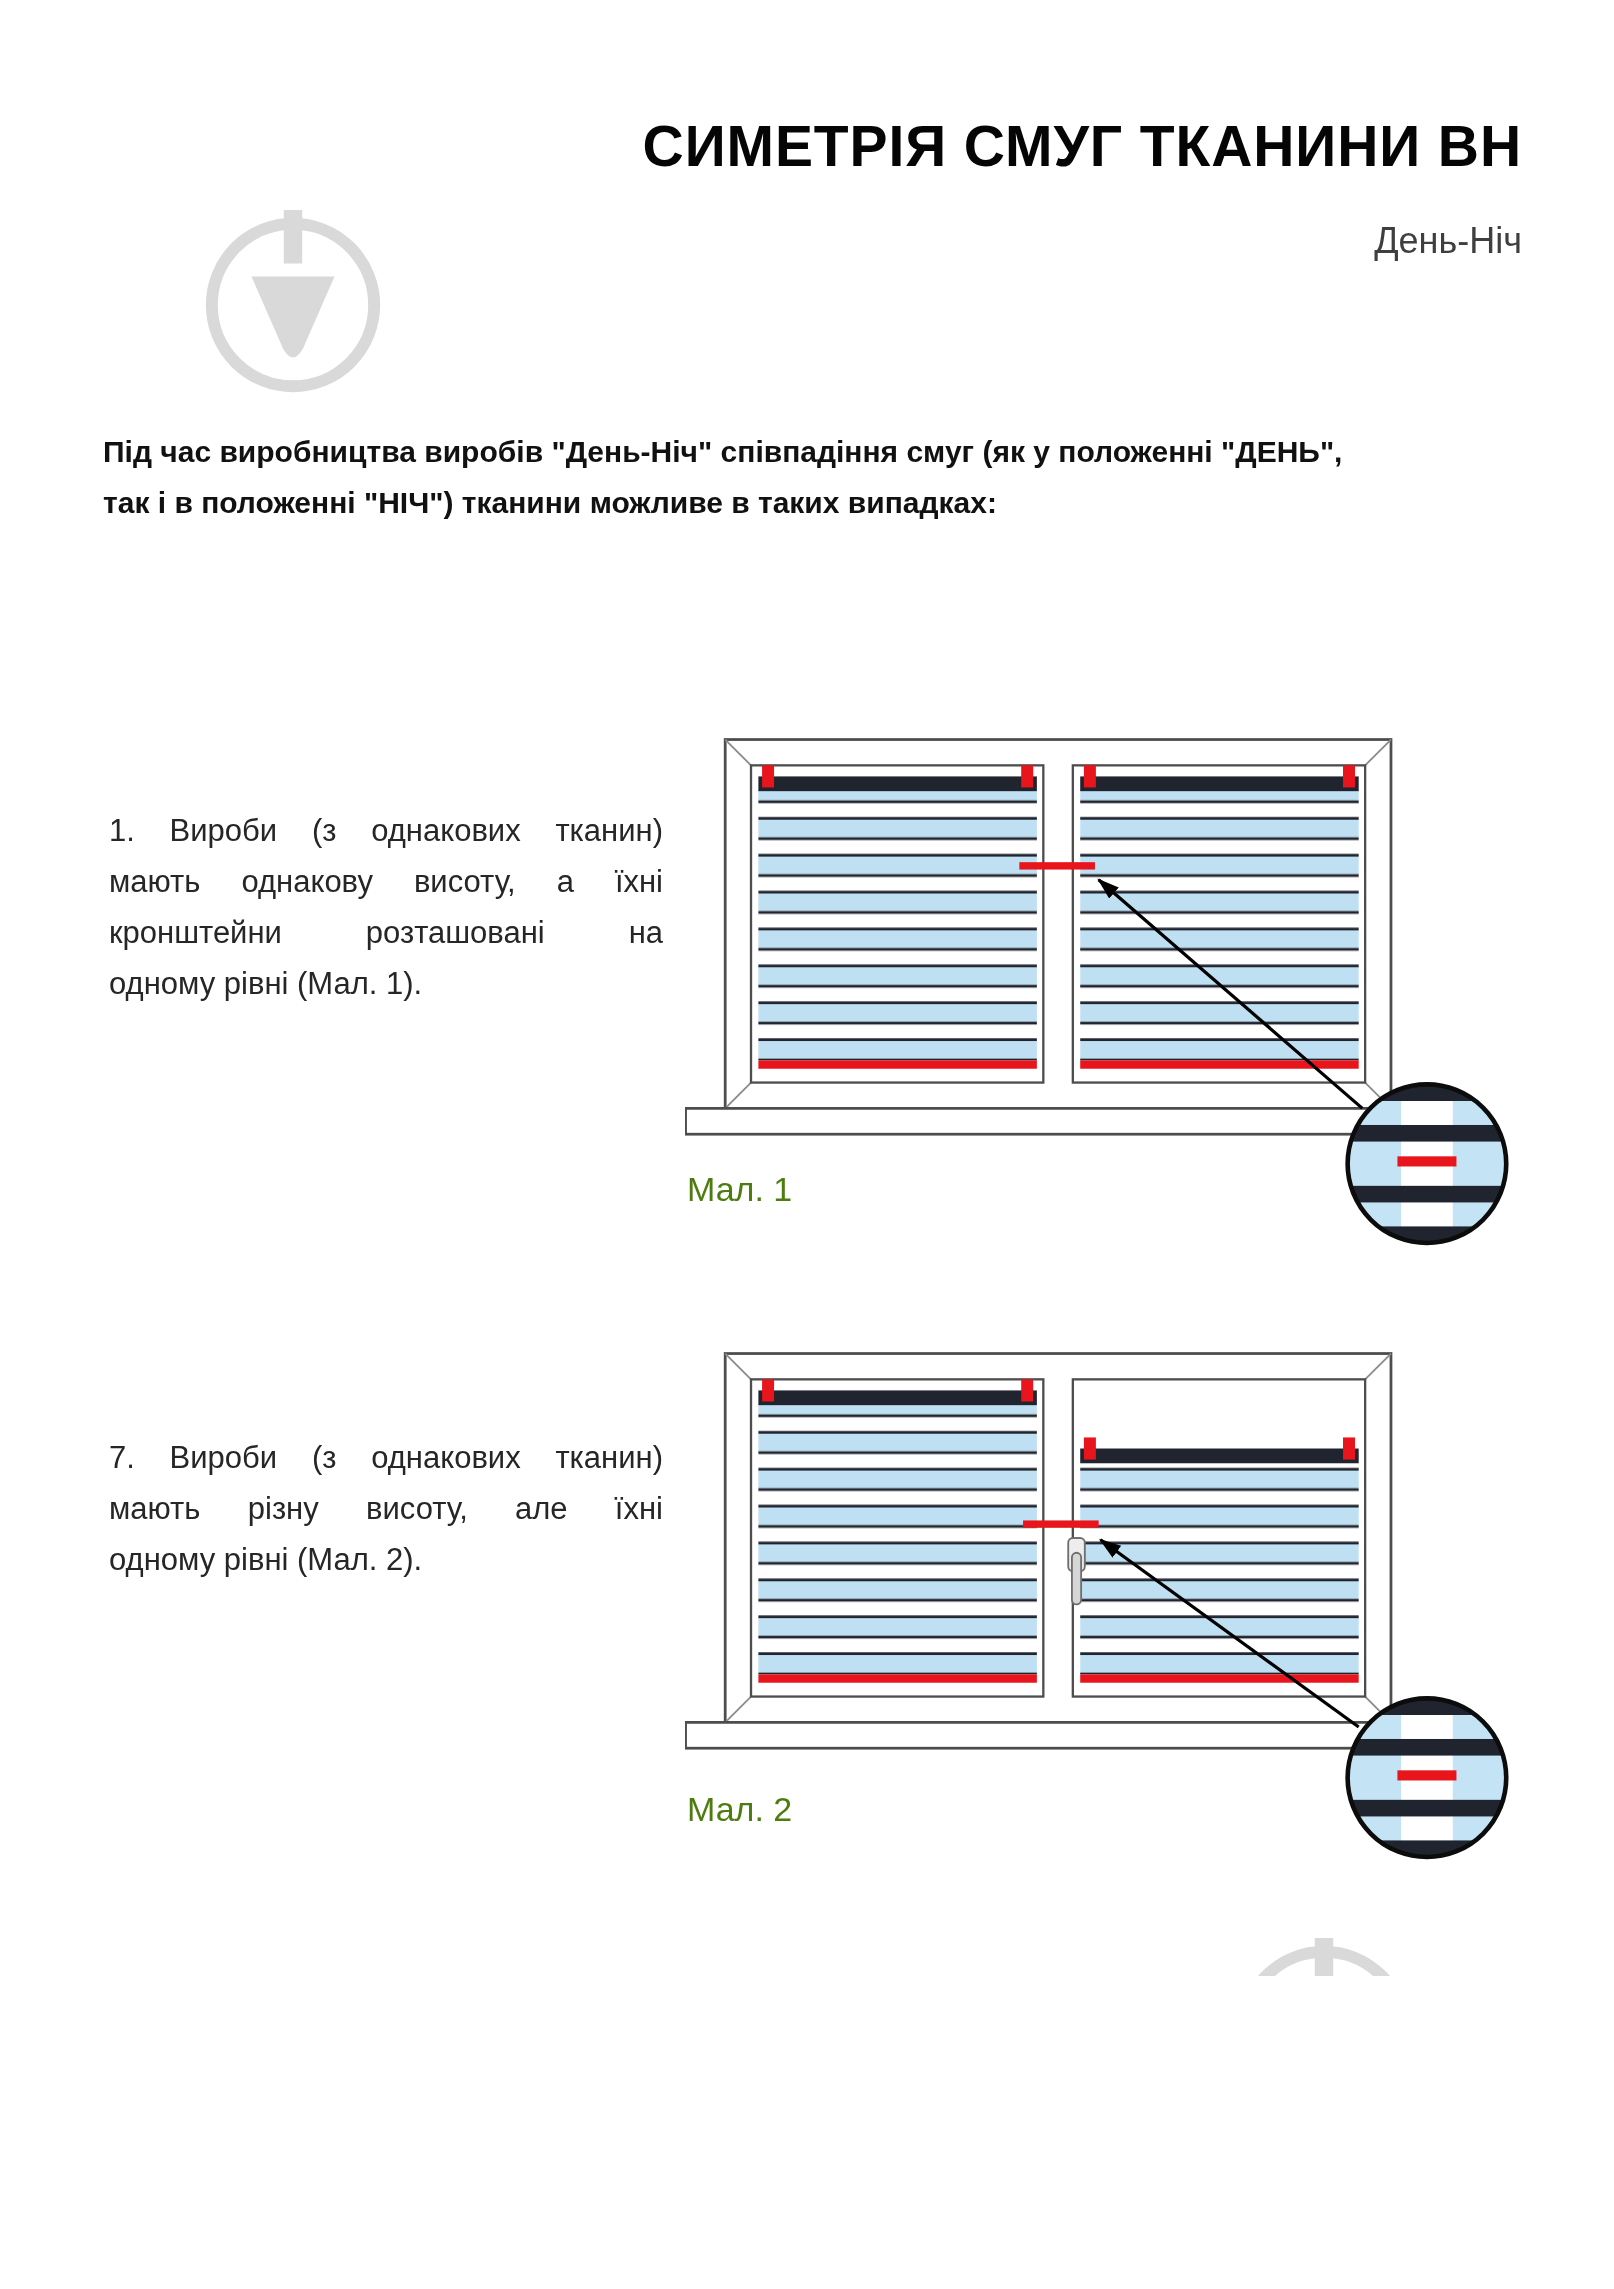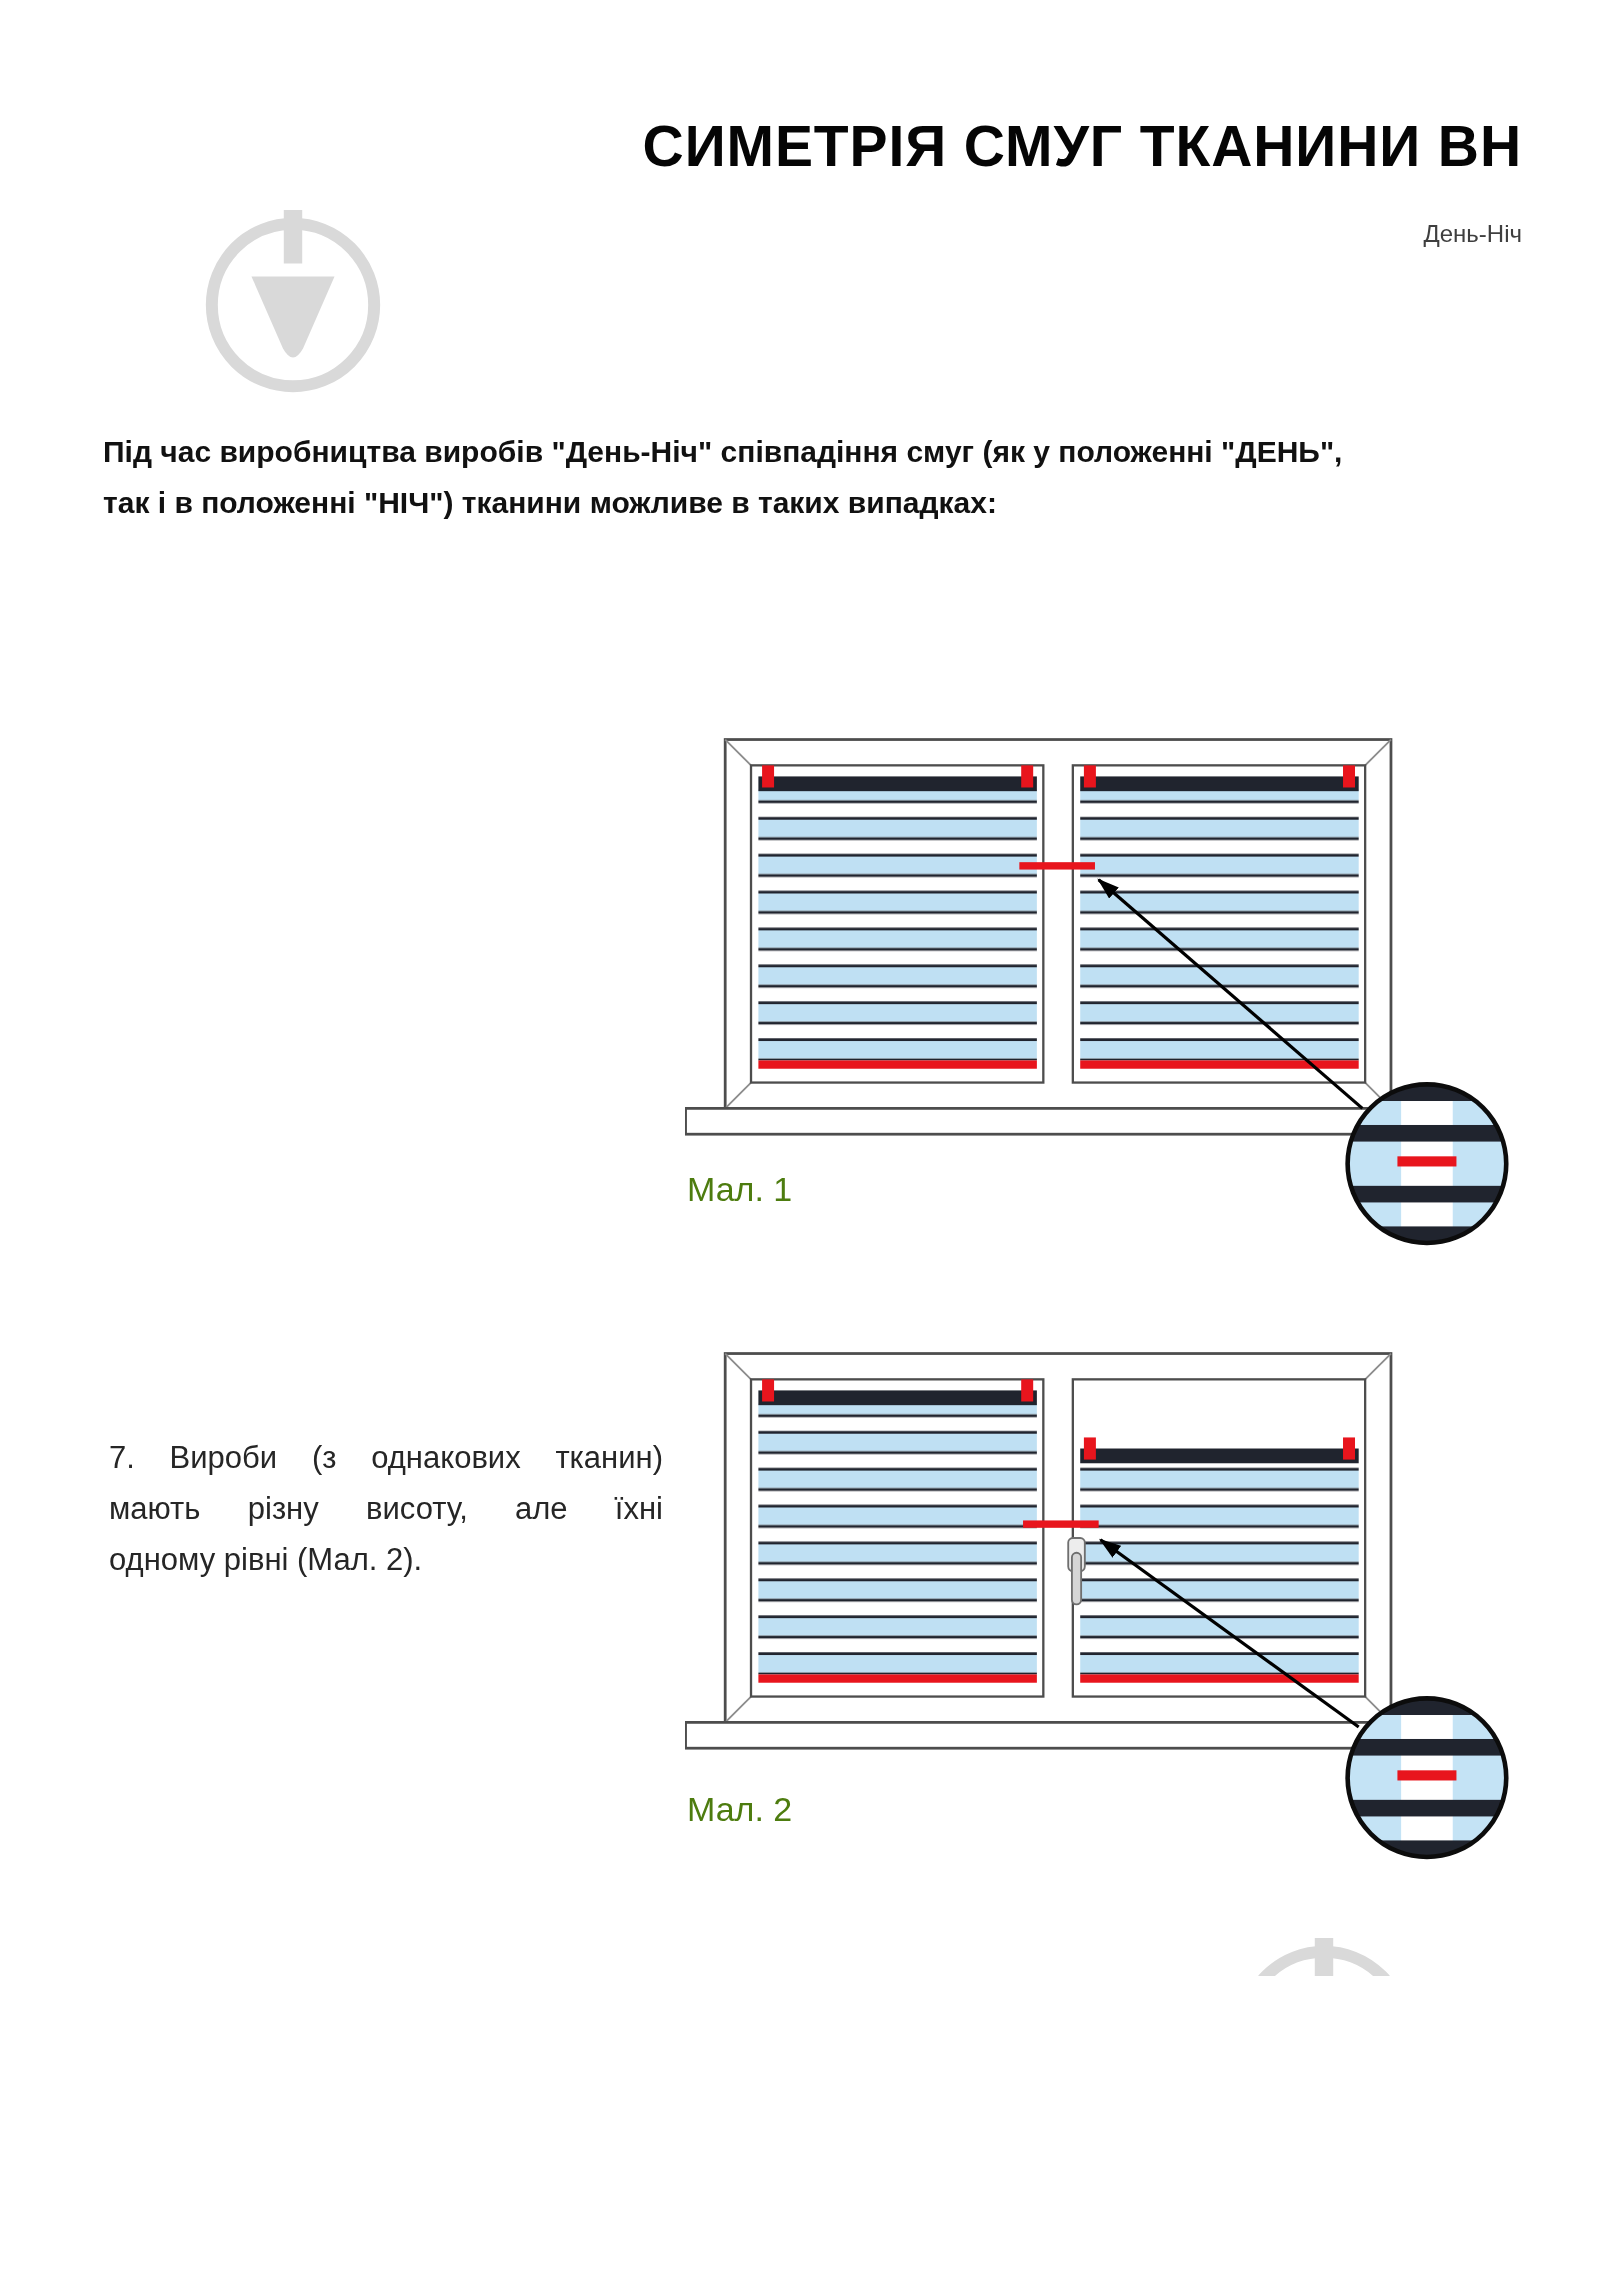--- a/index.html
+++ b/index.html
@@ -20,21 +20,21 @@
     font-size: 57px;
     font-weight: 700;
     letter-spacing: 0.9px;
     white-space: nowrap;
     color: #050505;
   }
   .subtitle {
     position: absolute;
     top: 220px;
     right: 92px;
-    font-size: 24px;
+    font-size: 36px;
     color: #3f3f3f;
     white-space: nowrap;
   }
   .watermark { position: absolute; }
   .wm-top    { left: 198px;  top: 210px;  }
   .wm-bottom { left: 1229px; top: 1938px; }
   .wm-ring { fill: none; stroke: var(--watermark-gray, #d9d9d9); stroke-width: 13; }
   .wm      { fill: var(--watermark-gray, #d9d9d9); }
 
   .intro {
@@ -115,20 +115,26 @@
   </div>
 
   <h1 class="title">СИМЕТРІЯ СМУГ ТКАНИНИ ВН</h1>
   <div class="subtitle">День-Ніч</div>
 
   <div class="intro">
     <div class="line">Під час виробництва виробів "День-Ніч" співпадіння смуг (як у положенні "ДЕНЬ",</div>
     <div class="line">так і в положенні "НІЧ") тканини можливе в таких випадках:</div>
   </div>
 
+  <div class="item-text item-1">
+    <div class="jline">1. Вироби (з однакових тканин)</div>
+    <div class="jline">мають однакову висоту, а їхні</div>
+    <div class="jline">кронштейни розташовані на</div>
+    <div class="jline last">одному рівні (Мал. 1).</div>
+  </div>
 
   <svg class="figure fig-1" viewBox="0 0 900 565">
     <defs>
       <pattern id="stripesA" width="8" height="40" patternUnits="userSpaceOnUse">
         <rect width="8" height="40" fill="#ffffff"></rect>
         <rect y="10" width="8" height="3" class="fill-navy"></rect>
         <rect y="13" width="8" height="19" class="fill-blue"></rect>
         <rect y="32" width="8" height="3" class="fill-navy"></rect>
       </pattern>
       <marker id="arrowheadA" markerWidth="24" markerHeight="16" refX="22" refY="8" orient="auto" markerUnits="userSpaceOnUse">

